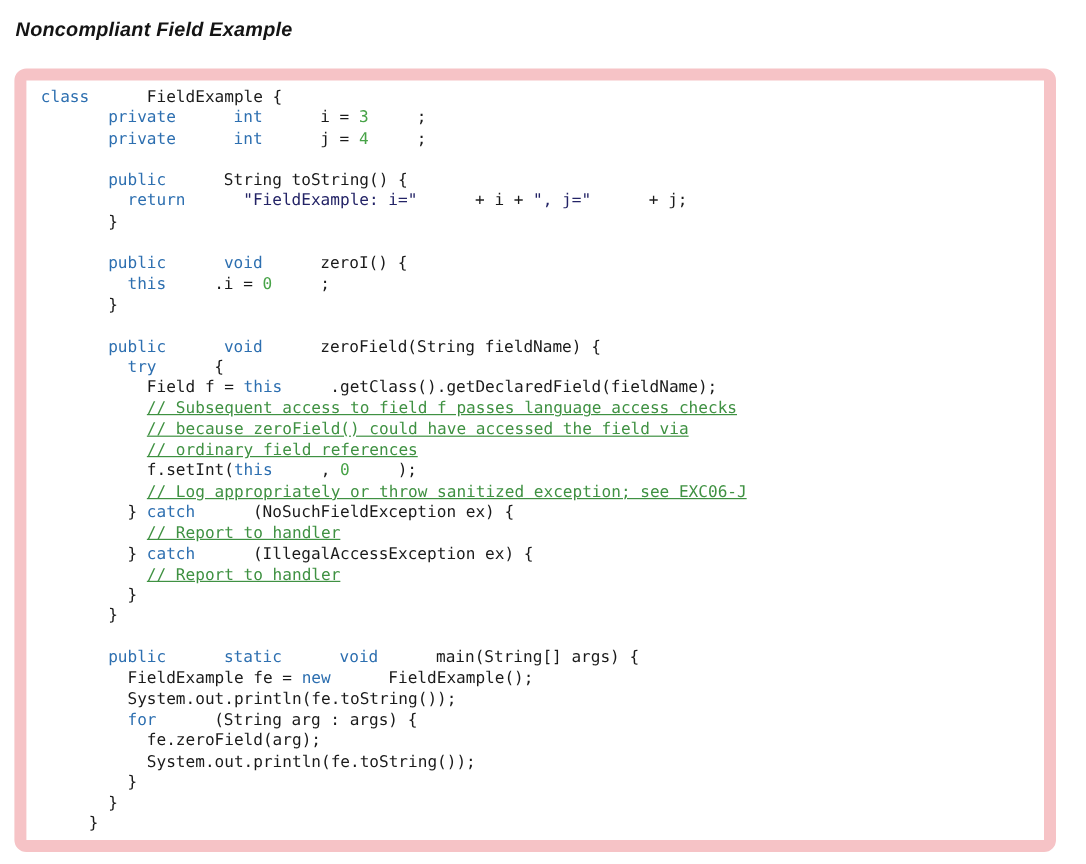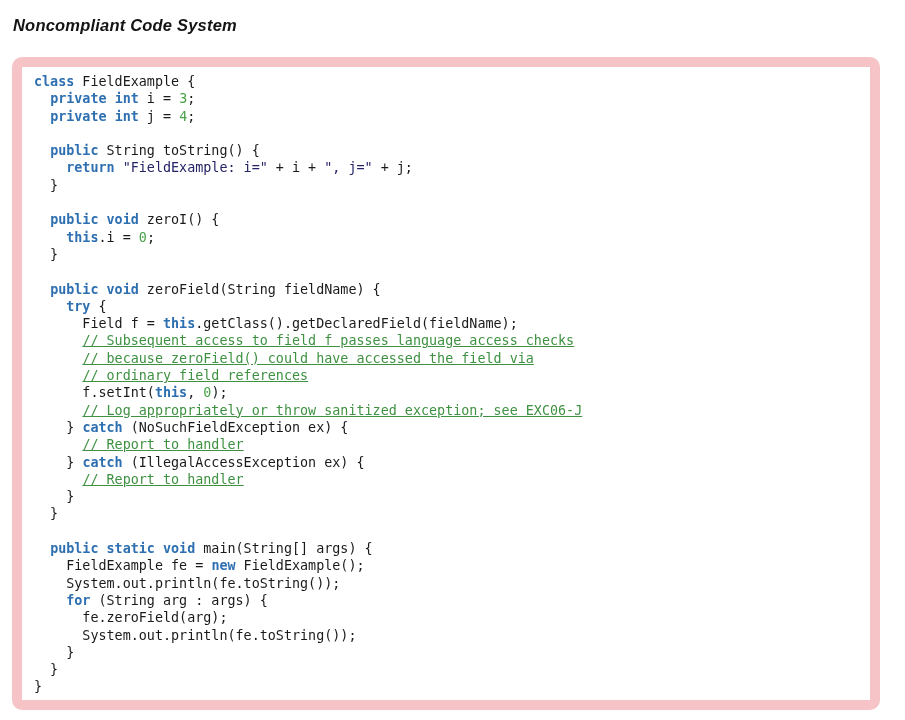--- a/index.html
+++ b/index.html
@@ -30,26 +30,26 @@
     overflow:hidden;
   }
   .code-block {
     font-family:"DejaVu Sans Mono", "Liberation Mono", monospace;
     font-size:13.4px;
     line-height:17.3px;
     white-space:pre;
     color:var(--tok-plain, #1a1a1a);
   }
   .code-line { height:17.3px; }
-  .tok-k { color:var(--tok-keyword, #2d6fb0); font-weight:bold; }
-  .tok-p { color:var(--tok-plain, #1a1a1a); }
+  .tok-k { color:var(--tok-keyword, #2d6fb0); font-weight:normal; }
+  .tok-p { color:var(--tok-plain, #1a1a1a);margin-left:40px; }
   .tok-n { color:var(--tok-number, #48a348); }
   .tok-s { color:var(--tok-string, #232366); }
   .tok-c { color:var(--tok-comment, #3f9142);text-decoration:underline; }
 </style>
 </head>
 <body>
 
-<div class="heading">Noncompliant Code System</div>
+<div class="heading">Noncompliant Field Example</div>
 
 <div class="code-panel">
   <div class="code-block"><div class="code-line"><span class="tok-k">class</span><span class="tok-p"> FieldExample {</span></div><div class="code-line"><span class="tok-p">  </span><span class="tok-k">private</span><span class="tok-p"> </span><span class="tok-k">int</span><span class="tok-p"> i = </span><span class="tok-n">3</span><span class="tok-p">;</span></div><div class="code-line"><span class="tok-p">  </span><span class="tok-k">private</span><span class="tok-p"> </span><span class="tok-k">int</span><span class="tok-p"> j = </span><span class="tok-n">4</span><span class="tok-p">;</span></div><div class="code-line">&nbsp;</div><div class="code-line"><span class="tok-p">  </span><span class="tok-k">public</span><span class="tok-p"> String toString() {</span></div><div class="code-line"><span class="tok-p">    </span><span class="tok-k">return</span><span class="tok-p"> </span><span class="tok-s">"FieldExample: i="</span><span class="tok-p"> + i + </span><span class="tok-s">", j="</span><span class="tok-p"> + j;</span></div><div class="code-line"><span class="tok-p">  }</span></div><div class="code-line">&nbsp;</div><div class="code-line"><span class="tok-p">  </span><span class="tok-k">public</span><span class="tok-p"> </span><span class="tok-k">void</span><span class="tok-p"> zeroI() {</span></div><div class="code-line"><span class="tok-p">    </span><span class="tok-k">this</span><span class="tok-p">.i = </span><span class="tok-n">0</span><span class="tok-p">;</span></div><div class="code-line"><span class="tok-p">  }</span></div><div class="code-line">&nbsp;</div><div class="code-line"><span class="tok-p">  </span><span class="tok-k">public</span><span class="tok-p"> </span><span class="tok-k">void</span><span class="tok-p"> zeroField(String fieldName) {</span></div><div class="code-line"><span class="tok-p">    </span><span class="tok-k">try</span><span class="tok-p"> {</span></div><div class="code-line"><span class="tok-p">      Field f = </span><span class="tok-k">this</span><span class="tok-p">.getClass().getDeclaredField(fieldName);</span></div><div class="code-line"><span class="tok-p">      </span><span class="tok-c">// Subsequent access to field f passes language access checks</span></div><div class="code-line"><span class="tok-p">      </span><span class="tok-c">// because zeroField() could have accessed the field via</span></div><div class="code-line"><span class="tok-p">      </span><span class="tok-c">// ordinary field references</span></div><div class="code-line"><span class="tok-p">      f.setInt(</span><span class="tok-k">this</span><span class="tok-p">, </span><span class="tok-n">0</span><span class="tok-p">);</span></div><div class="code-line"><span class="tok-p">      </span><span class="tok-c">// Log appropriately or throw sanitized exception; see EXC06-J</span></div><div class="code-line"><span class="tok-p">    } </span><span class="tok-k">catch</span><span class="tok-p"> (NoSuchFieldException ex) {</span></div><div class="code-line"><span class="tok-p">      </span><span class="tok-c">// Report to handler</span></div><div class="code-line"><span class="tok-p">    } </span><span class="tok-k">catch</span><span class="tok-p"> (IllegalAccessException ex) {</span></div><div class="code-line"><span class="tok-p">      </span><span class="tok-c">// Report to handler</span></div><div class="code-line"><span class="tok-p">    }</span></div><div class="code-line"><span class="tok-p">  }</span></div><div class="code-line">&nbsp;</div><div class="code-line"><span class="tok-p">  </span><span class="tok-k">public</span><span class="tok-p"> </span><span class="tok-k">static</span><span class="tok-p"> </span><span class="tok-k">void</span><span class="tok-p"> main(String[] args) {</span></div><div class="code-line"><span class="tok-p">    FieldExample fe = </span><span class="tok-k">new</span><span class="tok-p"> FieldExample();</span></div><div class="code-line"><span class="tok-p">    System.out.println(fe.toString());</span></div><div class="code-line"><span class="tok-p">    </span><span class="tok-k">for</span><span class="tok-p"> (String arg : args) {</span></div><div class="code-line"><span class="tok-p">      fe.zeroField(arg);</span></div><div class="code-line"><span class="tok-p">      System.out.println(fe.toString());</span></div><div class="code-line"><span class="tok-p">    }</span></div><div class="code-line"><span class="tok-p">  }</span></div><div class="code-line"><span class="tok-p">}</span></div></div>
 </div>
 
 </body></html>

